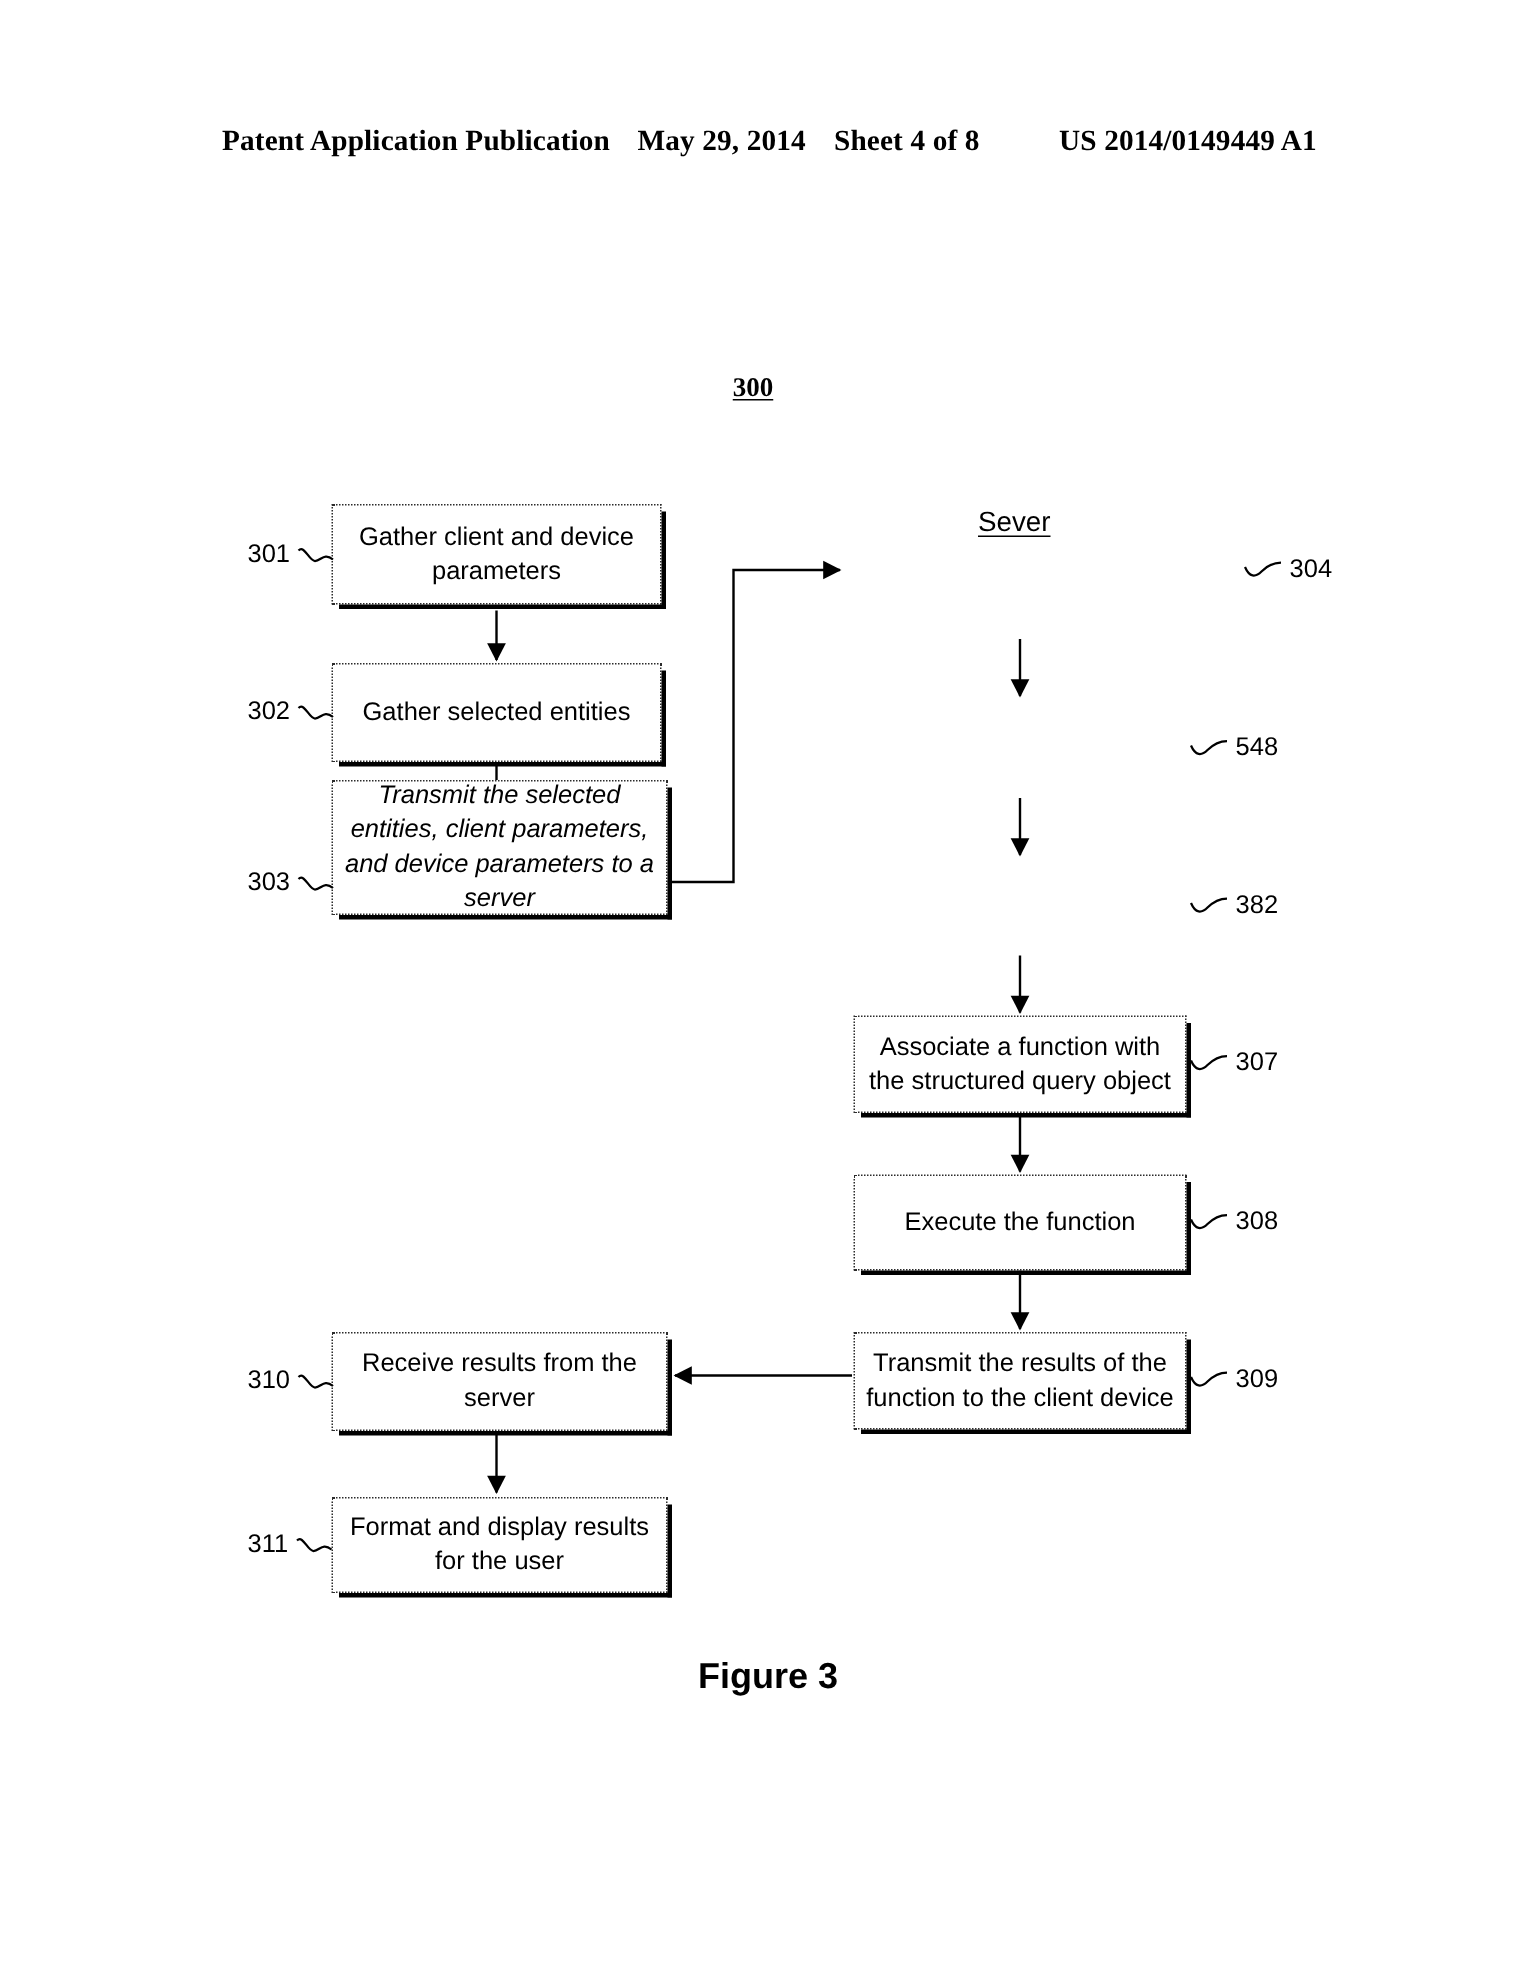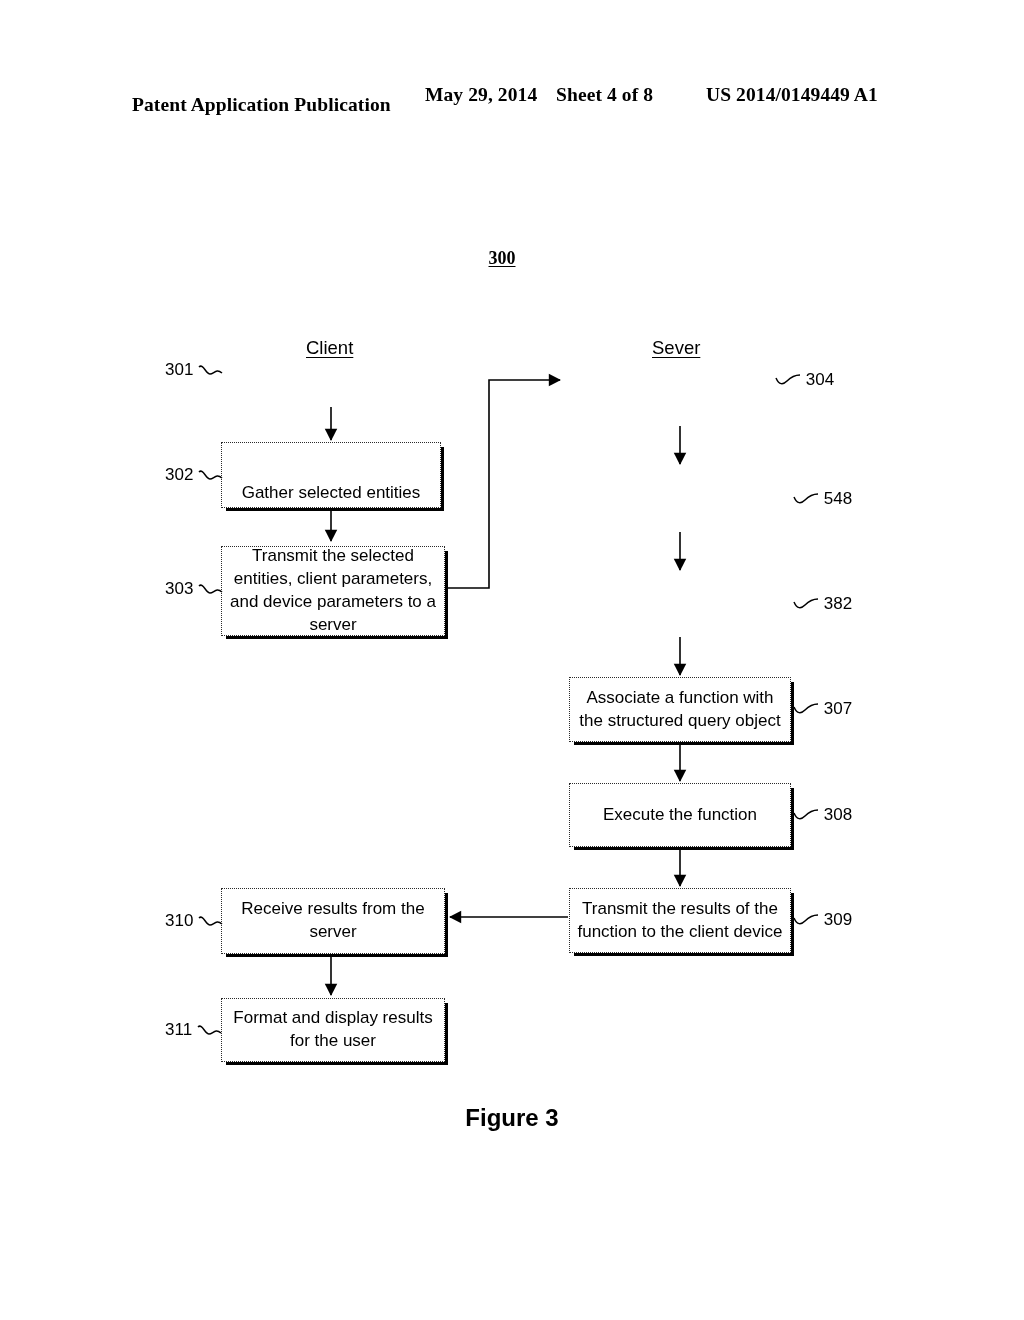--- a/index.html
+++ b/index.html
@@ -22,21 +22,21 @@
     left: 0;
     top: 84px;
     width: 1024px;
     height: 32px;
     font-family: "Liberation Serif", serif;
     font-weight: bold;
     font-size: 19.5px;
     letter-spacing: 0.1px;
     white-space: nowrap;
   }
-  #page-header .hdr-pub   { position: absolute; left: 132px;  top: 0; margin-top: 10px; }
+  #page-header .hdr-pub   { position: absolute; left: 148px;  top: 0; }
   #page-header .hdr-date  { position: absolute; left: 425px;  top: 0; }
   #page-header .hdr-sheet { position: absolute; left: 556px;  top: 0; text-align: center; }
   #page-header .hdr-num   { position: absolute; left: 706px;  top: 0; }
 
   
   #diagram {
     position: absolute;
     left: 0;
     top: 0;
     width: 1024px;
@@ -175,42 +175,45 @@
 
     <line x1="680" y1="742" x2="680" y2="781" stroke="#000" stroke-width="1.6" marker-end="url(#arrowDown)"></line>
 
     <line x1="680" y1="847" x2="680" y2="886" stroke="#000" stroke-width="1.6" marker-end="url(#arrowDown)"></line>
 
     <line x1="568" y1="917" x2="450" y2="917" stroke="#000" stroke-width="1.6" marker-end="url(#arrowLeft)"></line>
 
     <line x1="331" y1="955" x2="331" y2="995" stroke="#000" stroke-width="1.6" marker-end="url(#arrowDown)"></line>
   </svg>
 
+  <div class="node" style="left:221px; top:336px; width:220px; height:67px;">
+    <span>Gather client and device parameters</span>
+  </div>
   <div class="ref" style="left:165px; top:359px;">
     <span class="num">301</span>
     <span class="squig">
       <svg width="26" height="14" viewBox="0 0 26 14">
           <path d="M1,3 C5,-1 8,10 12,10 C16,10 18,4 24,9" fill="none" stroke="#000" stroke-width="1.5"></path>
         </svg>
     </span>
   </div>
 
-  <div class="node" style="left:221px; top:442px; width:220px; height:66px;align-items:flex-end;">
+  <div class="node" style="left:221px; top:442px; width:220px; height:66px;">
     <span>Gather selected entities</span>
   </div>
   <div class="ref" style="left:165px; top:464px;">
     <span class="num">302</span>
     <span class="squig">
       <svg width="26" height="14" viewBox="0 0 26 14">
           <path d="M1,3 C5,-1 8,10 12,10 C16,10 18,4 24,9" fill="none" stroke="#000" stroke-width="1.5"></path>
         </svg>
     </span>
   </div>
 
-  <div class="node" style="left:221px; top:546px; width:224px; height:90px;">
+  <div class="node" style="left:221px; top:520px; width:224px; height:90px;font-style:italic;">
     <span>Transmit the selected entities, client parameters, and device parameters to a server</span>
   </div>
   <div class="ref" style="left:165px; top:578px;">
     <span class="num">303</span>
     <span class="squig">
       <svg width="26" height="14" viewBox="0 0 26 14">
           <path d="M1,3 C5,-1 8,10 12,10 C16,10 18,4 24,9" fill="none" stroke="#000" stroke-width="1.5"></path>
         </svg>
     </span>
   </div>
@@ -232,21 +235,21 @@
   </div>
   <div class="ref" style="left:165px; top:1019px;">
     <span class="num">311</span>
     <span class="squig">
       <svg width="26" height="14" viewBox="0 0 26 14">
           <path d="M1,3 C5,-1 8,10 12,10 C16,10 18,4 24,9" fill="none" stroke="#000" stroke-width="1.5"></path>
         </svg>
     </span>
   </div>
 
-  <div class="ref" style="left:775px; top:369px;text-align:right;">
+  <div class="ref" style="left:829px; top:369px;text-align:right;">
     <span class="squig">
       <svg width="26" height="14" viewBox="0 0 26 14">
           <path d="M1,4 C4,11 8,11 12,7 C16,3 20,1 25,1" fill="none" stroke="#000" stroke-width="1.5"></path>
         </svg>
     </span>
     <span class="num">304</span>
   </div>
 
   <div class="ref" style="left:793px; top:488px;">
     <span class="squig">

